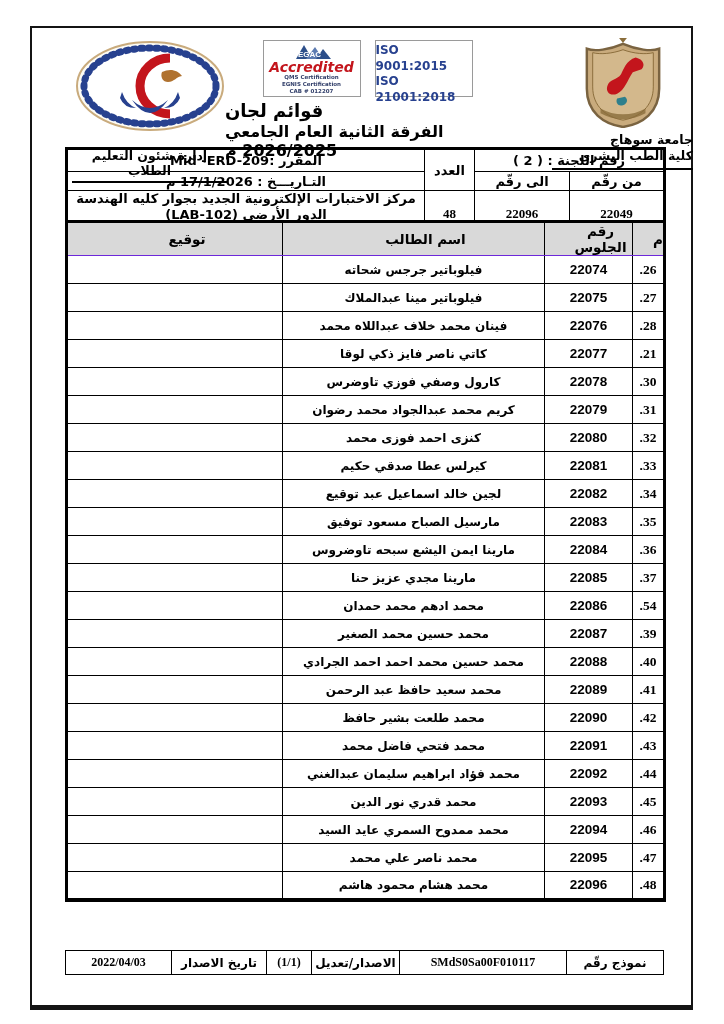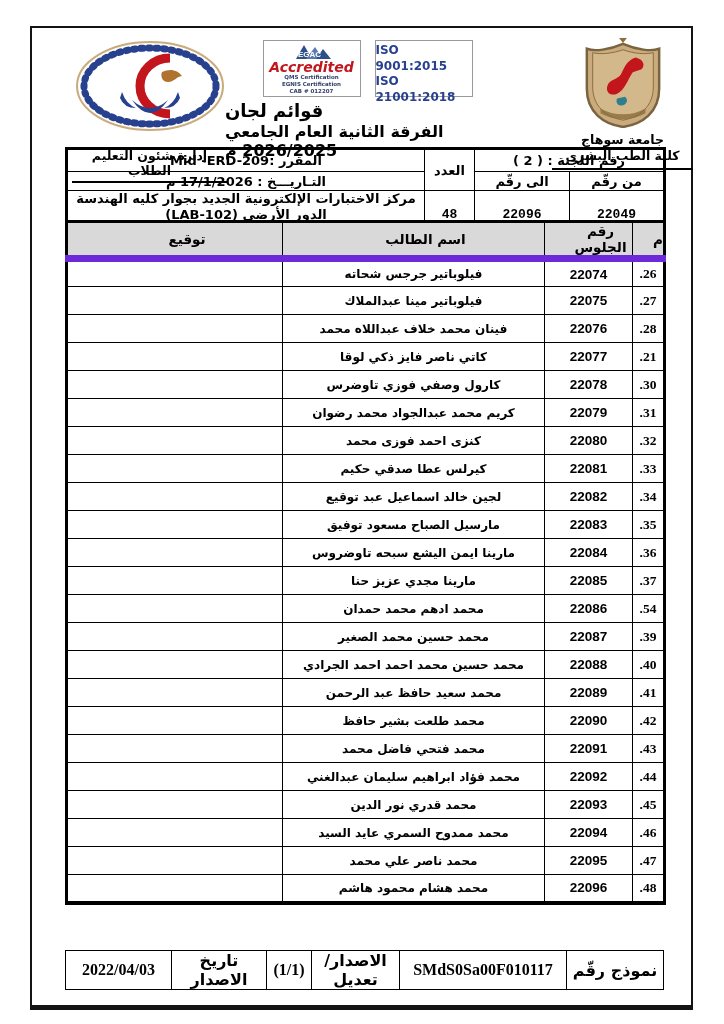--- a/index.html
+++ b/index.html
@@ -5,21 +5,21 @@
 <style>
   * { margin:0; padding:0; box-sizing:border-box; }
   body { background:#e8e8e8; font-family:"DejaVu Sans", sans-serif; }
   .page { position:relative; width:724px; height:1024px; background:#ffffff; margin:0 auto;
           direction:rtl; overflow:hidden; color:#000; }
   .frame { position:absolute; left:30px; top:26px; width:663px; height:984px;
            border:2px solid #141414; border-bottom-width:5px; }
 
   
   .hdr-right { position:absolute; left:520px; top:8px; width:141px; text-align:center; }
-  .hdr-right .caption { font-size:12.5px; font-weight:bold; line-height:1.3; }
+  .hdr-right .caption { font-size:12.5px; font-weight:bold; line-height:1.3;text-align:right; }
   .hdr-left { position:absolute; left:40px; top:12px; width:155px; text-align:center; }
   .hdr-left .caption { font-size:12.5px; font-weight:bold; margin-top:12px; }
   .underline { border-bottom:2px solid #000; padding-bottom:3px; }
   .hdr-center { position:absolute; left:193px; top:12px; width:285px; text-align:left; }
   .certs { display:flex; justify-content:center; gap:14px; direction:ltr; }
   .cert-box { width:98px; height:57px; border:1px solid #9a9a9a; background:#fff;
               display:flex; flex-direction:column; align-items:center; padding-top:2px; }
   .cert-accredited { color:#c3151c; font-weight:bold; font-style:italic; font-size:14px; line-height:1; }
   .cert-tiny { font-size:5.5px; font-weight:bold; color:#33406b; line-height:1.25; }
   .cert-iso { font-size:12px; font-weight:bold; color:#27418f; line-height:1.3; }
@@ -28,36 +28,36 @@
 
   
   table { border-collapse:collapse; table-layout:fixed; }
   td, th { border:1px solid #000; text-align:center; vertical-align:middle; overflow:hidden; }
 
   
   .info-table { position:absolute; left:33px; top:119px; width:598px;
                 border:3px solid #000; font-weight:bold; }
   .info-table td { font-size:13px; }
   .row-h1 { height:23px; } .row-h2 { height:19px; } .row-h3 { height:31px; }
-  .num-sans { font-family:Liberation Mono, monospace; font-size:15px; font-weight:bold; }
+  .num-sans { font-family:Liberation Serif, serif; font-size:15px; font-weight:bold; }
   .course-cell, .date-cell { font-size:13.5px;margin-top:22px; }
   .loc-cell { font-size:11px; line-height:1.2;margin-top:44px; }
 
   
   .students-table { position:absolute; left:33px; top:192px; width:598px;
                     border:3px solid #000; border-bottom-width:4px; }
   .students-table thead th { background:#d9d9d9; height:23px; font-size:13.5px;
-                             font-weight:bold; border-bottom:7px solid #6d28d9;padding-left:24px; }
+                             font-weight:bold; border-bottom:1px solid #6d28d9;padding-left:24px; }
   .students-table tbody td { height:28px; font-size:12px; font-weight:bold; }
   .students-table td.idx { font-family:"Liberation Serif","DejaVu Serif",serif; font-size:13.5px;text-align:center; }
   .students-table td.seat { font-family:"Liberation Sans","DejaVu Sans",sans-serif; font-size:13.5px; }
 
   
   .footer-table { position:absolute; left:33px; top:922px; width:598px; font-weight:bold; }
-  .footer-table td { height:24px; font-size:16px;margin-top:12px; }
+  .footer-table td { height:24px; font-size:12px;margin-top:12px; }
   .serif { font-family:"Liberation Serif","DejaVu Serif",serif; font-size:13.5px; font-weight:bold; }
 </style>
 </head>
 <body>
 
 <div class="page">
   <div class="frame">
 
     <div class="hdr-right">
       <svg width="88" height="92" viewBox="0 0 90 94">

